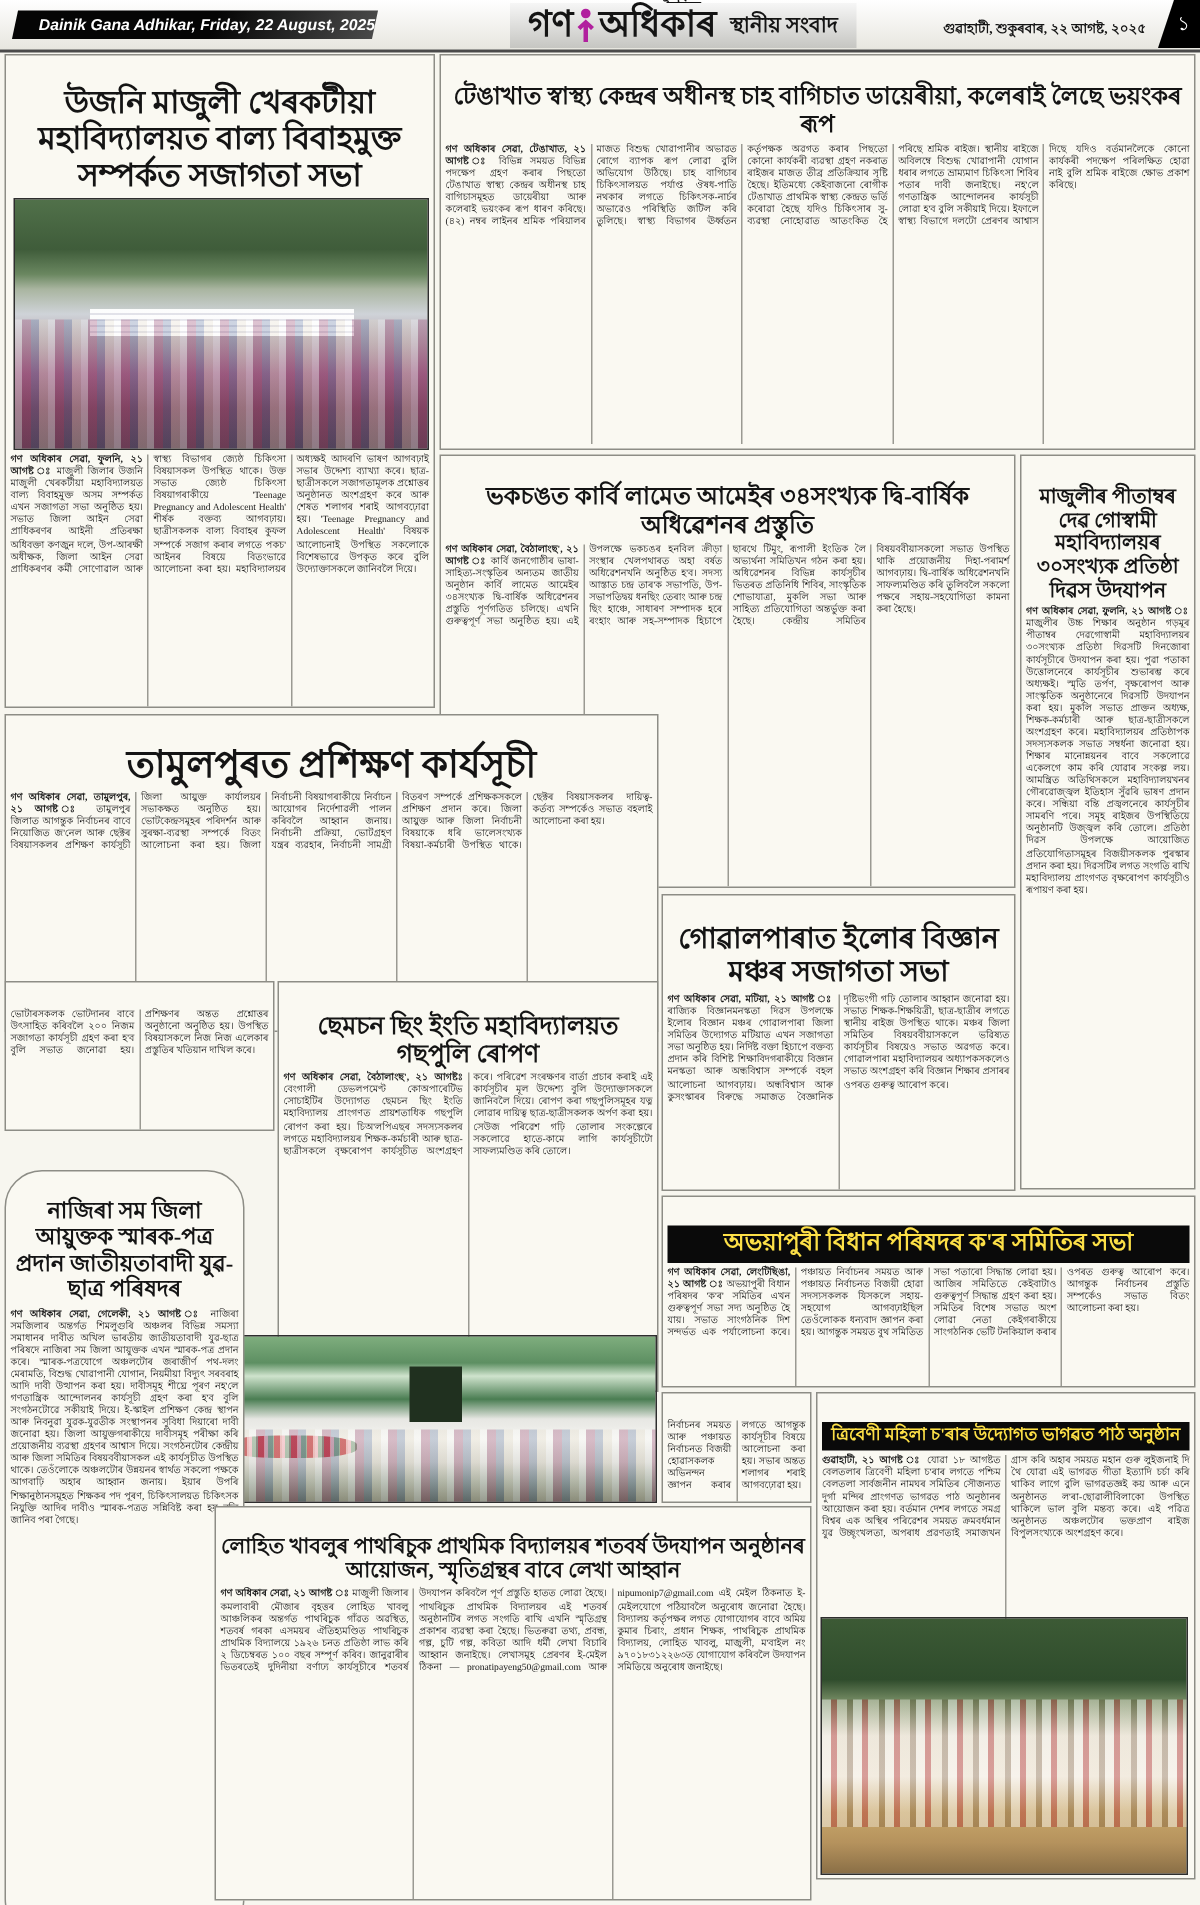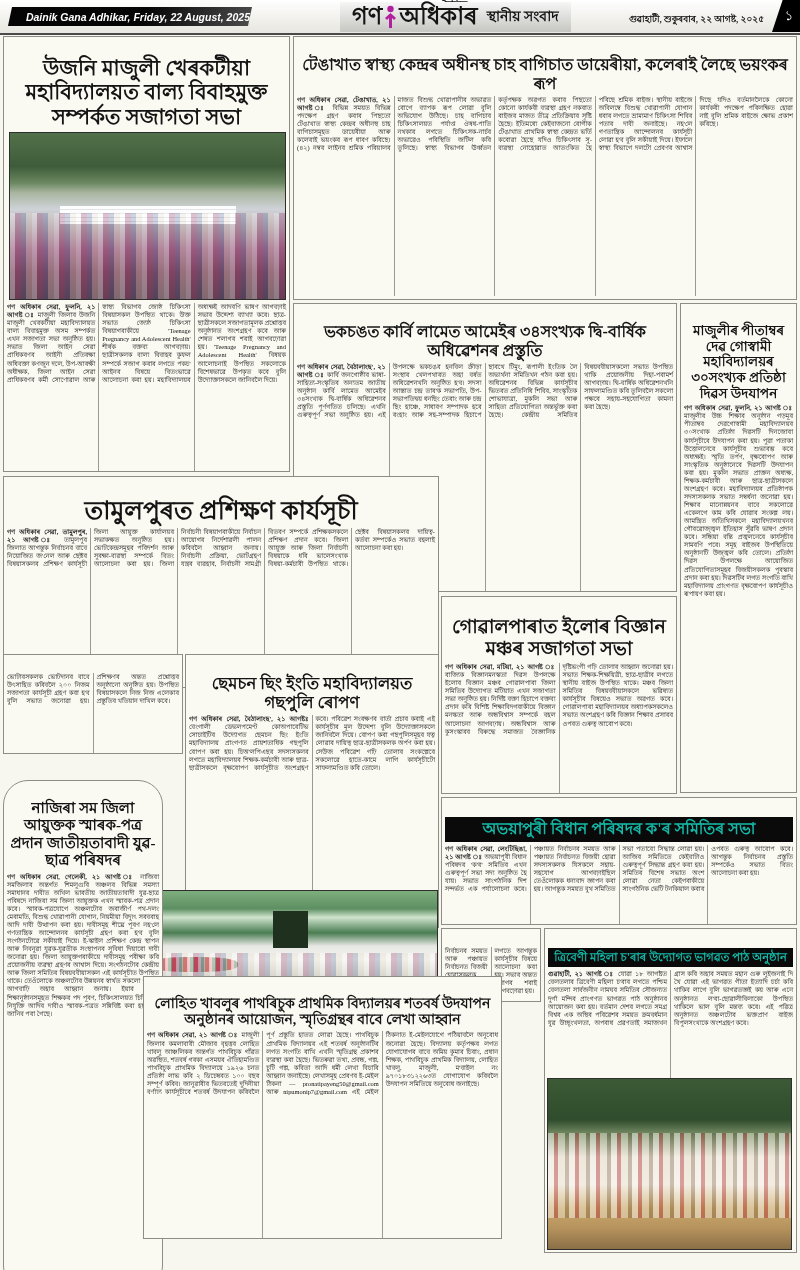--- a/index.html
+++ b/index.html
@@ -21,21 +21,21 @@
     background:linear-gradient(#f6f6f6,#c6c6c2);padding:0 12px;gap:9px;}
   .mast-title{font-size:24px;font-weight:bold;display:flex;align-items:center;gap:2px;white-space:nowrap;}
   .section{font-size:14px;font-weight:bold;white-space:nowrap;}
   .right-date{position:absolute;right:36px;top:12px;font-size:9px;font-weight:bold;white-space:nowrap;}
   .pageflag{position:absolute;right:0;top:0;width:28px;height:32px;background:#000;
     clip-path:polygon(38% 0,100% 0,100% 100%,0 100%);
     color:#fff;display:flex;align-items:center;justify-content:center;font-size:13px;padding-left:6px;box-sizing:border-box;}
   
   .art{position:absolute;overflow:hidden;background:#faf9f2;border:1px solid #8d8d86;box-sizing:border-box;padding:18px 3px;}
   .headline{font-weight:bold;text-align:center;line-height:1.16;margin:1px 0 3px 0;}
-  .banner{background:#0a0a0a;color:#14b8a6;padding:3px 2px;}
+  .banner{background:#0a0a0a;color:#fde047;padding:3px 2px;}
   .cols{column-gap:7px;column-rule:1px solid #9a9a92;text-align:justify;
     font-size:6.4px;line-height:1.26;word-break:break-word;}
   .byline{font-weight:bold;}
   .photo{position:absolute;border:1px solid #2e2e2e;box-sizing:border-box;}
   .pbanner{position:absolute;left:18%;top:44%;width:64%;height:11%;
     background:repeating-linear-gradient(180deg,#ffffff 0 3px,#e3e3ea 3px 4px);opacity:.95;}
   .crowd{position:absolute;left:0;bottom:0;width:100%;height:52%;
     background:repeating-linear-gradient(90deg,rgba(255,255,255,.30) 0 5px,rgba(140,45,95,.28) 5px 11px,rgba(40,70,130,.22) 11px 16px,rgba(230,220,200,.25) 16px 22px);}
   .door{position:absolute;left:44%;top:18%;width:12%;height:34%;background:#20301f;}
   .flowers{position:absolute;left:2%;bottom:26%;width:30%;height:14%;
@@ -154,21 +154,21 @@
     <span class="byline">গণ অধিকাৰ সেৱা, লেংটিছিঙা, ২১ আগষ্ট ঃ</span>
     <span>অভয়াপুৰী বিধান পৰিষদৰ 'ক'ৰ' সমিতিৰ এখন গুৰুত্বপূৰ্ণ সভা সদ্য অনুষ্ঠিত হৈ যায়। সভাত সাংগঠনিক দিশ সন্দৰ্ভত এক পৰ্যালোচনা কৰে। পঞ্চায়ত নিৰ্বাচনৰ সময়ত আৰু পঞ্চায়ত নিৰ্বাচনত বিজয়ী হোৱা সদস্যসকলক যিসকলে সহায়-সহযোগ আগবঢ়াইছিল তেওঁলোকক ধন্যবাদ জ্ঞাপন কৰা হয়। আগন্তুক সময়ত বুথ সমিতিত সভা পতাৰো সিদ্ধান্ত লোৱা হয়। আজিৰ সমিতিতে কেইবাটাও গুৰুত্বপূৰ্ণ সিদ্ধান্ত গ্ৰহণ কৰা হয়। সমিতিৰ বিশেষ সভাত অংশ লোৱা নেতা কেইগৰাকীয়ে সাংগঠনিক ভেটি টনকিয়াল কৰাৰ ওপৰত গুৰুত্ব আৰোপ কৰে। আগন্তুক নিৰ্বাচনৰ প্ৰস্তুতি সম্পৰ্কেও সভাত বিতং আলোচনা কৰা হয়।</span>
   </div>
 </div>
 <div class="art" style="left:441px;top:928px;width:100px;height:74px;">
   <div class="cols" style="column-count:2;height:66px;">
     <span>নিৰ্বাচনৰ সময়ত আৰু পঞ্চায়ত নিৰ্বাচনত বিজয়ী হোৱাসকলক অভিনন্দন জ্ঞাপন কৰাৰ লগতে আগন্তুক কাৰ্যসূচীৰ বিষয়ে আলোচনা কৰা হয়। সভাৰ অন্তত শলাগৰ শৰাই আগবঢ়োৱা হয়।</span>
   </div>
 </div>
 
-<div class="art" style="left:143px;top:976px;width:359px;height:263px;">
+<div class="art" style="left:143px;top:1004px;width:398px;height:263px;">
   <div class="headline" style="font-size:14px;">লোহিত খাবলুৰ পাথৰিচুক প্ৰাথমিক বিদ্যালয়ৰ শতবৰ্ষ উদযাপন অনুষ্ঠানৰ আয়োজন, স্মৃতিগ্ৰন্থৰ বাবে লেখা আহ্বান</div>
   <div class="cols" style="column-count:3;height:212px;">
     <span class="byline">গণ অধিকাৰ সেৱা, ২১ আগষ্ট ঃ</span>
     <span>মাজুলী জিলাৰ কমলাবাৰী মৌজাৰ বৃহত্তৰ লোহিত খাবলু আঞ্চলিকৰ অন্তৰ্গত পাথৰিচুক গাঁৱত অৱস্থিত, শতবৰ্ষ গৰকা এসময়ৰ ঐতিহ্যমণ্ডিত পাথৰিচুক প্ৰাথমিক বিদ্যালয়ে ১৯২৬ চনত প্ৰতিষ্ঠা লাভ কৰি ২ ডিচেম্বৰত ১০০ বছৰ সম্পূৰ্ণ কৰিব। জানুৱাৰীৰ ভিতৰতেই দুদিনীয়া বৰ্ণাঢ্য কাৰ্যসূচীৰে শতবৰ্ষ উদযাপন কৰিবলৈ পূৰ্ণ প্ৰস্তুতি হাতত লোৱা হৈছে। পাথৰিচুক প্ৰাথমিক বিদ্যালয়ৰ এই শতবৰ্ষ অনুষ্ঠানটিৰ লগত সংগতি ৰাখি এখনি স্মৃতিগ্ৰন্থ প্ৰকাশৰ ব্যৱস্থা কৰা হৈছে। ভিতৰুৱা তথ্য, প্ৰবন্ধ, গল্প, চুটি গল্প, কবিতা আদি ধৰ্মী লেখা বিচাৰি আহ্বান জনাইছে। লেখাসমূহ প্ৰেৰণৰ ই-মেইল ঠিকনা — pronatipayeng50@gmail.com আৰু nipumonip7@gmail.com এই মেইল ঠিকনাত ই-মেইলযোগে পঠিয়াবলৈ অনুৰোধ জনোৱা হৈছে। বিদ্যালয় কৰ্তৃপক্ষৰ লগত যোগাযোগৰ বাবে অমিয় কুমাৰ চিৰাং, প্ৰধান শিক্ষক, পাথৰিচুক প্ৰাথমিক বিদ্যালয়, লোহিত খাবলু, মাজুলী, ম'বাইল নং ৯৭০১৮৩১২২৬৩ত যোগাযোগ কৰিবলৈ উদযাপন সমিতিয়ে অনুৰোধ জনাইছে।</span>
   </div>
 </div>
 
 <div class="art" style="left:544px;top:928px;width:253px;height:325px;">
   <div class="headline banner" style="font-size:11.5px;">ত্ৰিবেণী মহিলা চ'ৰাৰ উদ্যোগত ভাগৱত পাঠ অনুষ্ঠান</div>
   <div class="cols" style="column-count:2;height:132px;">

